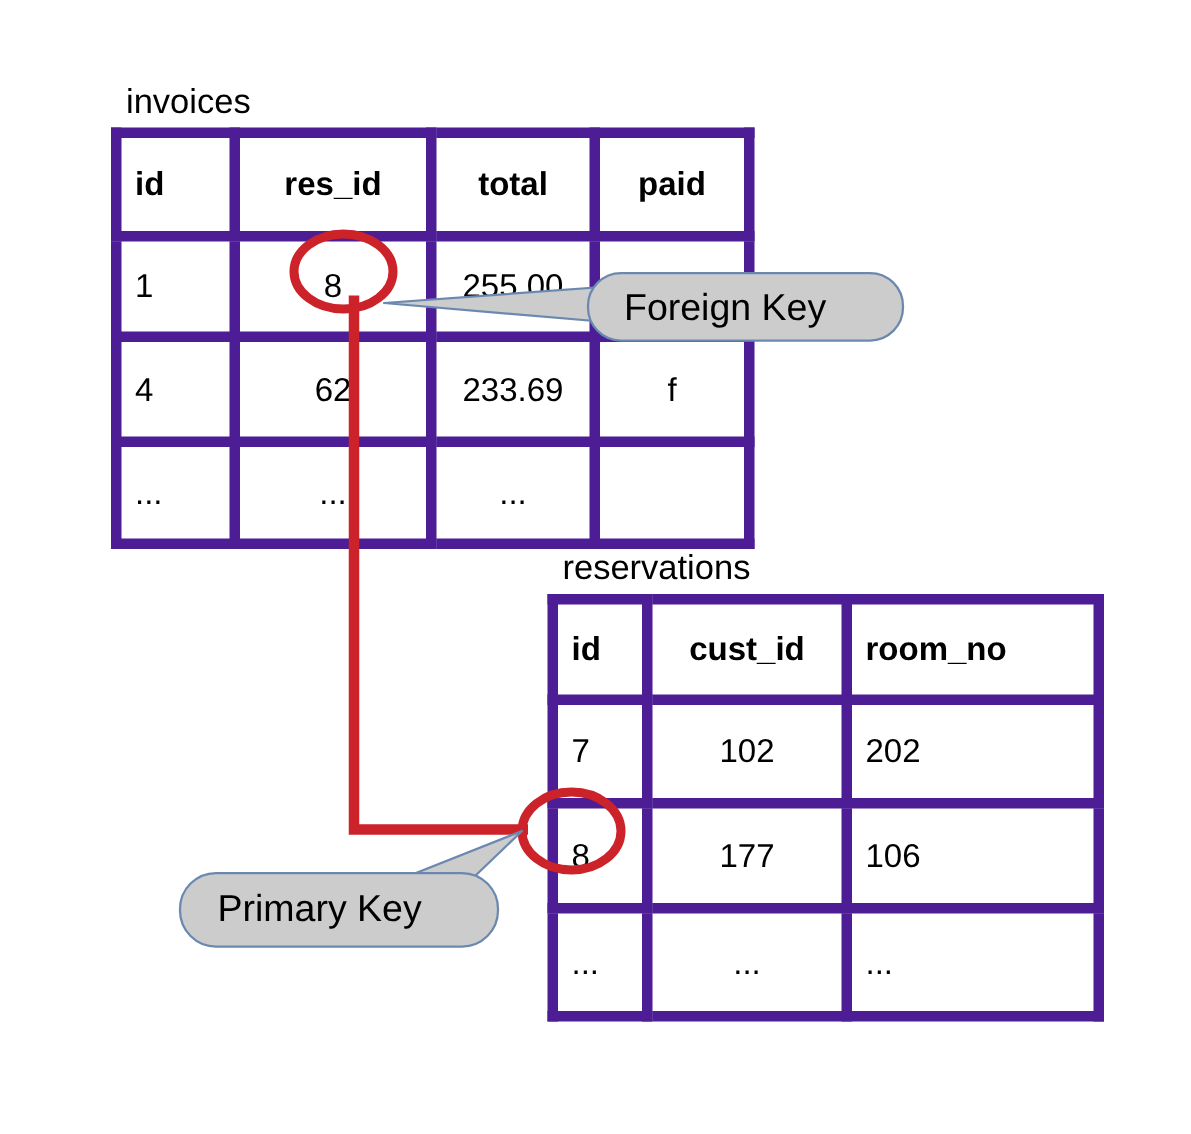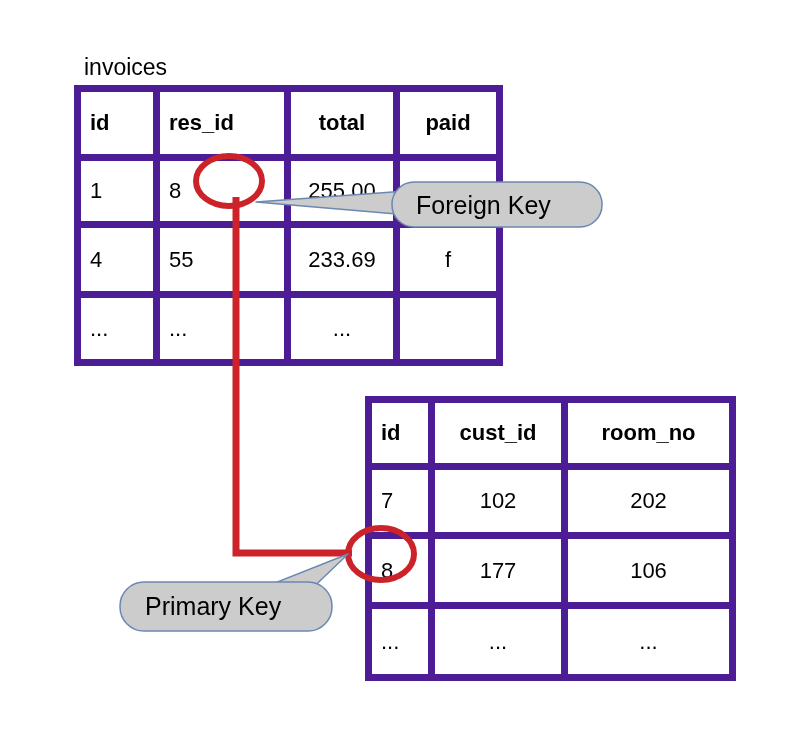--- a/index.html
+++ b/index.html
@@ -52,33 +52,33 @@
   }
   table.db-table th {
     font-weight: bold;
     text-align: left;
   }
 
   
   #invoices-table { left: 74px; top: 85px; }
   #invoices-table th, #invoices-table td { height: 63px; }
   #invoices-table .c-id    { width: 54px;  text-align: left; }
-  #invoices-table .c-resid { width: 106px; text-align: left; }
+  #invoices-table .c-resid { width: 106px; text-align: center; }
   #invoices-table .c-total { width: 84px;  text-align: center; }
   #invoices-table .c-paid  { width: 78px;  text-align: center; }
   #invoices-table tr.r-head th { height: 62px; }
   #invoices-table tr.r-1 td { height: 60px; }
   #invoices-table tr.r-2 td { height: 63px; }
   #invoices-table tr.r-3 td { height: 61px; }
 
   
   #reservations-table { left: 365px; top: 396px; }
   #reservations-table .c-id    { width: 38px;  text-align: left; }
   #reservations-table .c-cust  { width: 108px; text-align: center; }
-  #reservations-table .c-room  { width: 143px; text-align: center; }
+  #reservations-table .c-room  { width: 143px; }
   #reservations-table tr.r-head th { height: 60px; }
   #reservations-table tr.r-1 td { height: 62px; }
   #reservations-table tr.r-2 td { height: 63px; }
   #reservations-table tr.r-3 td { height: 65px; }
 
   
   .overlay {
     position: absolute;
     left: 0; top: 0;
     width: 794px;
@@ -111,33 +111,34 @@
         <th class="c-paid">paid</th>
       </tr>
       <tr class="r-1">
         <td class="c-id">1</td>
         <td class="c-resid">8</td>
         <td class="c-total">255.00</td>
         <td class="c-paid">f</td>
       </tr>
       <tr class="r-2">
         <td class="c-id">4</td>
-        <td class="c-resid">55</td>
+        <td class="c-resid">62</td>
         <td class="c-total">233.69</td>
         <td class="c-paid">f</td>
       </tr>
       <tr class="r-3">
         <td class="c-id">...</td>
         <td class="c-resid">...</td>
         <td class="c-total">...</td>
         <td class="c-paid"></td>
       </tr>
     </tbody>
   </table>
 
+  <div class="table-caption" id="reservations-caption">reservations</div>
 
   <table class="db-table" id="reservations-table">
     <tbody>
       <tr class="r-head">
         <th class="c-id">id</th>
         <th class="c-cust">cust_id</th>
         <th class="c-room">room_no</th>
       </tr>
       <tr class="r-1">
         <td class="c-id">7</td>

